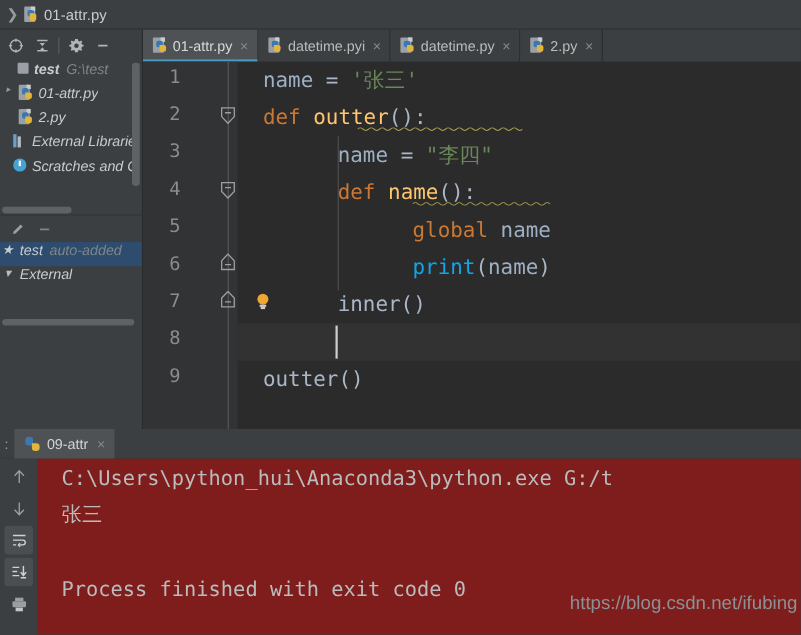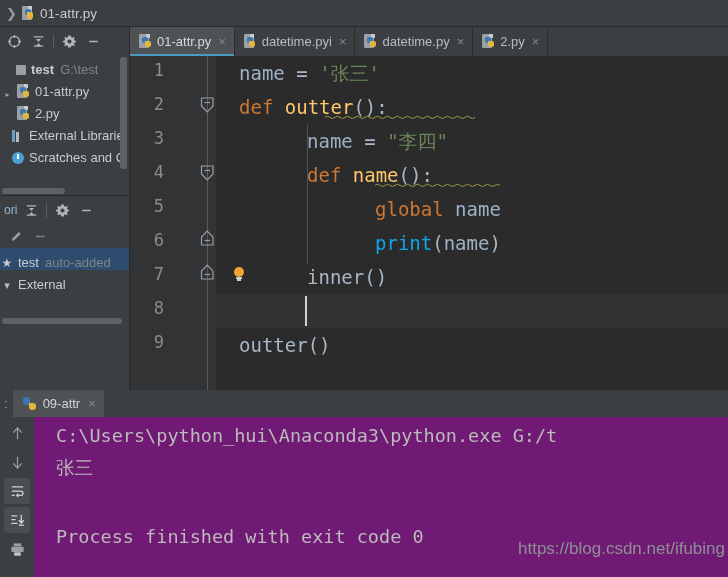--- a/index.html
+++ b/index.html
@@ -93,24 +93,25 @@
     flex: none;
   }
 
   .panel-body {
     background: #3c3f41;
     position: relative;
     overflow: hidden;
   }
   .tree-row {
     height: 22px;
-    display: flex; align-items: flex-end;
+    display: flex; align-items: flex-start;
     font-size: 13px; color: #c8ccce;
     white-space: nowrap;
     box-sizing: border-box;
+    font-style: italic;
   }
   .tree-row.sel { background: #2d4c6e; }
   .tree-row .arrow {
     width: 11px; flex: none; color: #9a9a9a; font-size: 8px;
     text-align: center;
   }
   .tree-label { overflow: hidden; }
   .tree-sub { color: #7f8689; margin-left: 6px; }
   .bold { font-weight: bold; }
 
@@ -315,21 +316,21 @@
   .cbtn {
     width: 26px; height: 26px; margin: 3px 0 0 4px;
     display: flex; align-items: center; justify-content: center;
     border-radius: 3px;
   }
   .cbtn.boxed { background: #4a4e50; }
 
   .console {
     position: absolute; left: 34px; top: 27px;
     right: 0; bottom: 0;
-    background: #701a75;
+    background: #7f1d1d;
     overflow: hidden;
   }
   .cout {
     position: absolute;
     font-family: "DejaVu Sans Mono", monospace;
     font-size: 18.5px;
     color: #bbbbbb;
     white-space: pre;
   }
   .watermark {
@@ -427,42 +428,20 @@
         <span class="arrow"></span>
         <span class="ico ico-scratch"></span>
         <span class="tree-label">Scratches and C</span>
       </div>
       <div class="v-scroll" style="height:112px; top:2px; right:3px;"></div>
       <div class="h-scroll" style="width:63px; left:2px;"></div>
     </div>
 
     <div class="panel-div"></div>
 
-    <div class="panel-header" style="padding-left:2px;">
-      <span class="ph-title">ori</span>
-      <div class="tool-btn">
-        <svg width="15" height="15" viewBox="0 0 16 16">
-          <path d="M3 3 H13 M3 13 H13" stroke="#b0b5b8" stroke-width="1.4"></path>
-          <path d="M8 8.6 L5.4 5.4 H10.6 Z" fill="#b0b5b8"></path>
-          <path d="M8 9.6 L5.4 12.8 H10.6 Z" fill="#b0b5b8"></path>
-        </svg>
-      </div>
-      <div class="sep-v"></div>
-      <div class="tool-btn">
-        <svg width="15" height="15" viewBox="0 0 16 16">
-          <path d="M8 1.6 L9.3 1.6 L9.7 3.3 L11.1 4 L12.6 3.1 L13.6 4.1 L12.7 5.6 L13.4 7 L15 7.4 L15 8.7 L13.4 9.1 L12.7 10.5 L13.6 12 L12.6 13 L11.1 12.1 L9.7 12.8 L9.3 14.4 L8 14.4 L6.7 14.4 L6.3 12.8 L4.9 12.1 L3.4 13 L2.4 12 L3.3 10.5 L2.6 9.1 L1 8.7 L1 7.4 L2.6 7 L3.3 5.6 L2.4 4.1 L3.4 3.1 L4.9 4 L6.3 3.3 L6.7 1.6 Z" fill="#b0b5b8"></path>
-          <circle cx="8" cy="8" r="2.2" fill="#3c3f41"></circle>
-        </svg>
-      </div>
-      <div class="tool-btn">
-        <svg width="15" height="15" viewBox="0 0 16 16">
-          <path d="M3.5 8 H12.5" stroke="#b0b5b8" stroke-width="1.6"></path>
-        </svg>
-      </div>
-    </div>
 
     <div class="panel-header" style="height:24px;padding-left:4px;">
       <div class="tool-btn">
         <svg width="15" height="15" viewBox="0 0 16 16">
           <path d="M3 12.5 L3.6 10.2 L10.5 3.3 L12.4 5.2 L5.5 12.1 Z" fill="#9a9fa2"></path>
         </svg>
       </div>
       <div class="tool-btn">
         <svg width="15" height="15" viewBox="0 0 16 16">
           <path d="M3.5 8 H12.5" stroke="#7f8486" stroke-width="1.6"></path>

